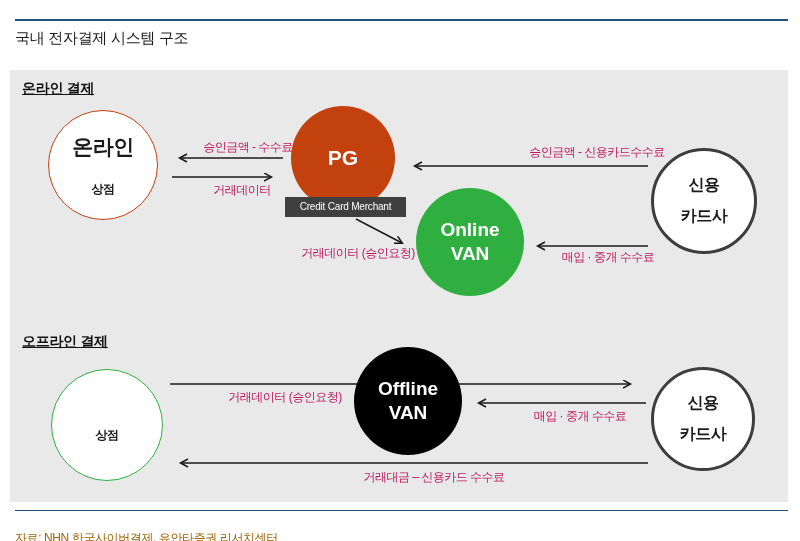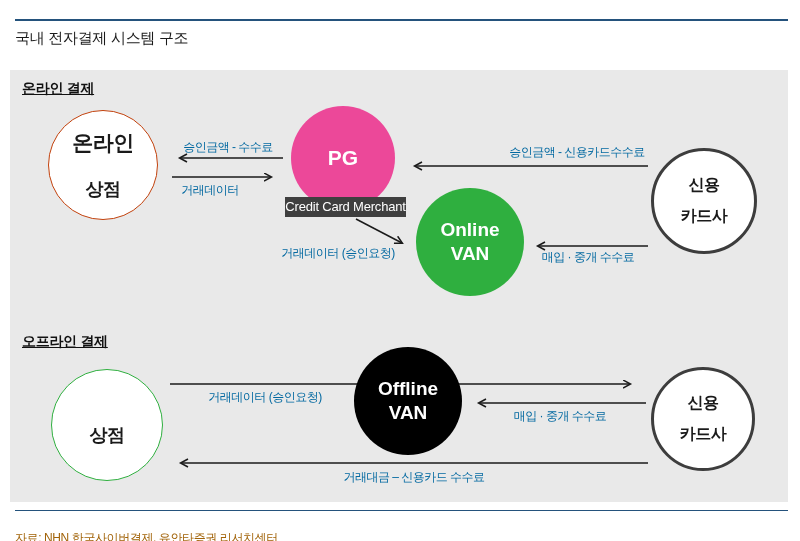--- a/index.html
+++ b/index.html
@@ -41,25 +41,25 @@
     text-align: center; letter-spacing: -0.5px;
   }
   .node-title { font-weight: bold; }
   .node-sub   { font-weight: bold; }
 
   .n-online-merchant {
     left: 48px; top: 110px; width: 110px; height: 110px;
     background: #ffffff; border: 1px solid #c2410c;
   }
   .n-online-merchant .node-title { font-size: 21px; color: #1a1a1a; }
-  .n-online-merchant .node-sub   { font-size: 18px; color: #1a1a1a; margin-top: 20px; }
+  .n-online-merchant .node-sub   { font-size: 12px; color: #1a1a1a; margin-top: 20px; }
 
   .n-pg {
     left: 291px; top: 106px; width: 104px; height: 104px;
-    background: #ec4899;
+    background: #c2410c;
   }
   .n-pg .node-title { font-size: 21px; color: #ffffff; letter-spacing: 0; }
 
   .n-online-van {
     left: 416px; top: 188px; width: 108px; height: 108px;
     background: #2faf3f;
   }
   .n-offline-van {
     left: 354px; top: 347px; width: 108px; height: 108px;
     background: #000000;
@@ -80,31 +80,32 @@
   .n-card-online .node-title, .n-card-offline .node-title,
   .n-card-online .node-sub, .n-card-offline .node-sub {
     font-size: 16px; color: #1a1a1a;
   }
   .n-card-online .node-sub, .n-card-offline .node-sub { margin-top: 10px; }
 
   .pg-badge {
     position: absolute; left: 285px; top: 197px;
     width: 121px; height: 20px;
     background: #3f3f3f; color: #ffffff;
-    font-size: 13px; line-height: 20px; text-align: center;
+    font-size: 10px; line-height: 20px; text-align: center;
     letter-spacing: -0.2px;
   }
 
   .flow-label {
     position: absolute; transform: translate(-50%, -50%);
-    font-size: 12px; color: #0369a1; white-space: nowrap;
+    font-size: 12px; color: #be185d; white-space: nowrap;
     letter-spacing: -0.5px;
+    margin-left: 20px;
   }
   .l-a1 { left: 228px; top: 147px; }
-  .l-a2 { left: 210px; top: 190px; }
+  .l-a2 { left: 222px; top: 190px; }
   .l-a3 { left: 577px; top: 152px; }
   .l-a4 { left: 588px; top: 257px; }
   .l-a5 { left: 338px; top: 253px; }
   .l-a6 { left: 265px; top: 397px; }
   .l-a7 { left: 560px; top: 416px; }
   .l-a8 { left: 414px; top: 477px; }
 
   .bottom-rule {
     position: absolute; left: 15px; top: 510px;
     width: 773px; height: 1px; background: #24527c;

